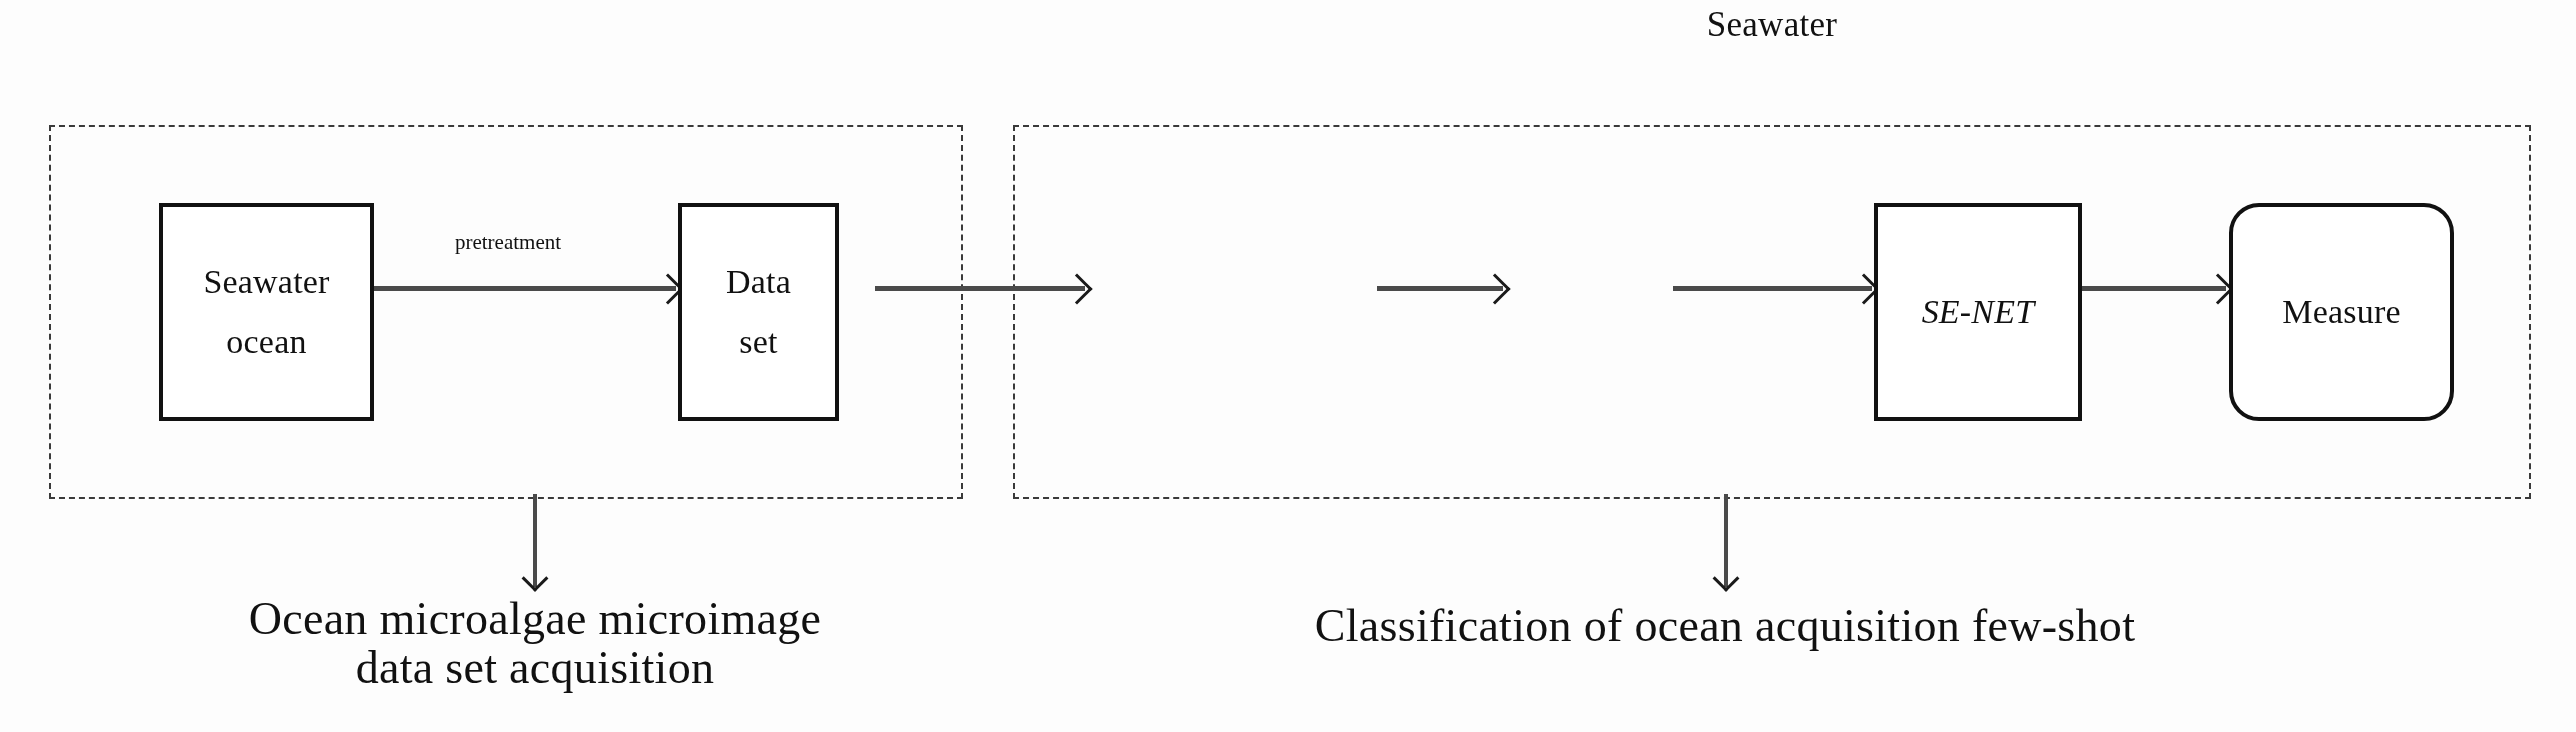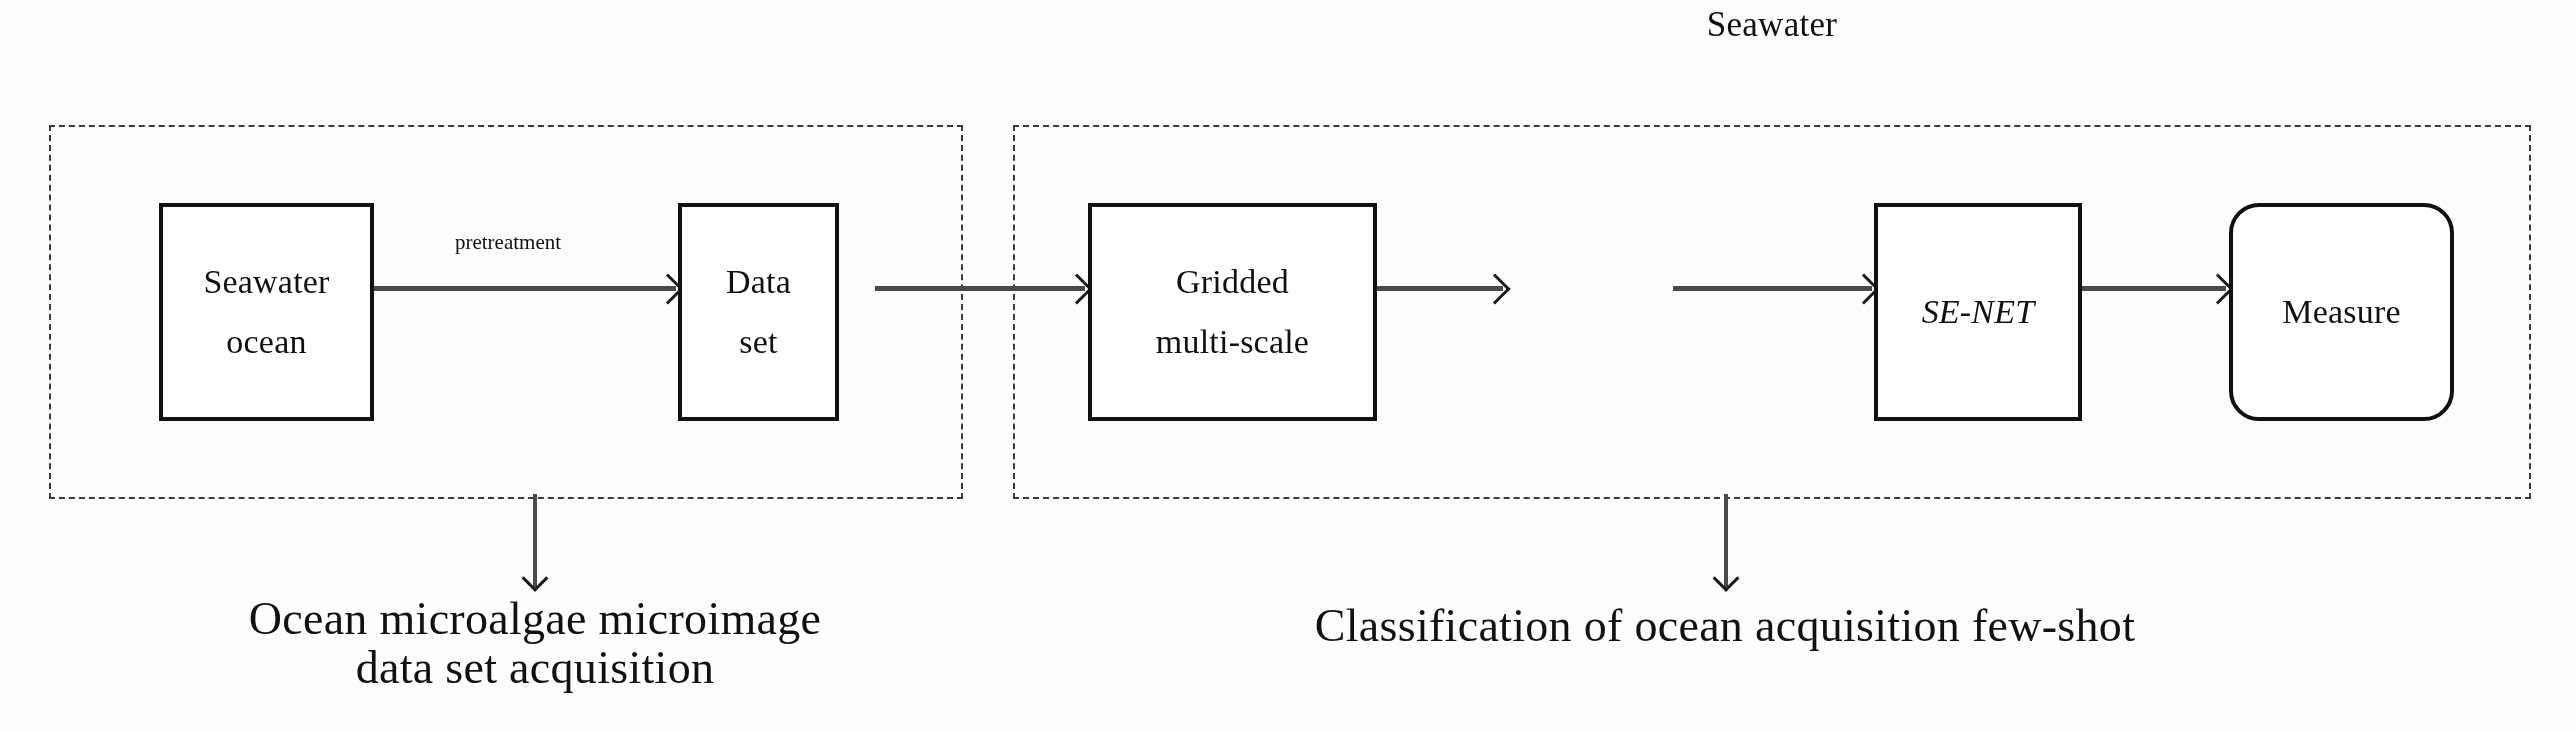--- a/index.html
+++ b/index.html
@@ -151,24 +151,20 @@
   <div class="node" id="node-seawater">
     <span class="line">Seawater</span>
     <span class="line">ocean</span>
   </div>
 
   <div class="node" id="node-dataset">
     <span class="line">Data</span>
     <span class="line">set</span>
   </div>
 
-  <div class="node" id="node-gridded">
-    <span class="line">Gridded</span>
-    <span class="line">multi-scale</span>
-  </div>
 
 
   <div class="node" id="node-senet">
     <span class="line">SE-NET</span>
   </div>
 
   <div class="node" id="node-measure">
     <span class="line">Measure</span>
   </div>
 

